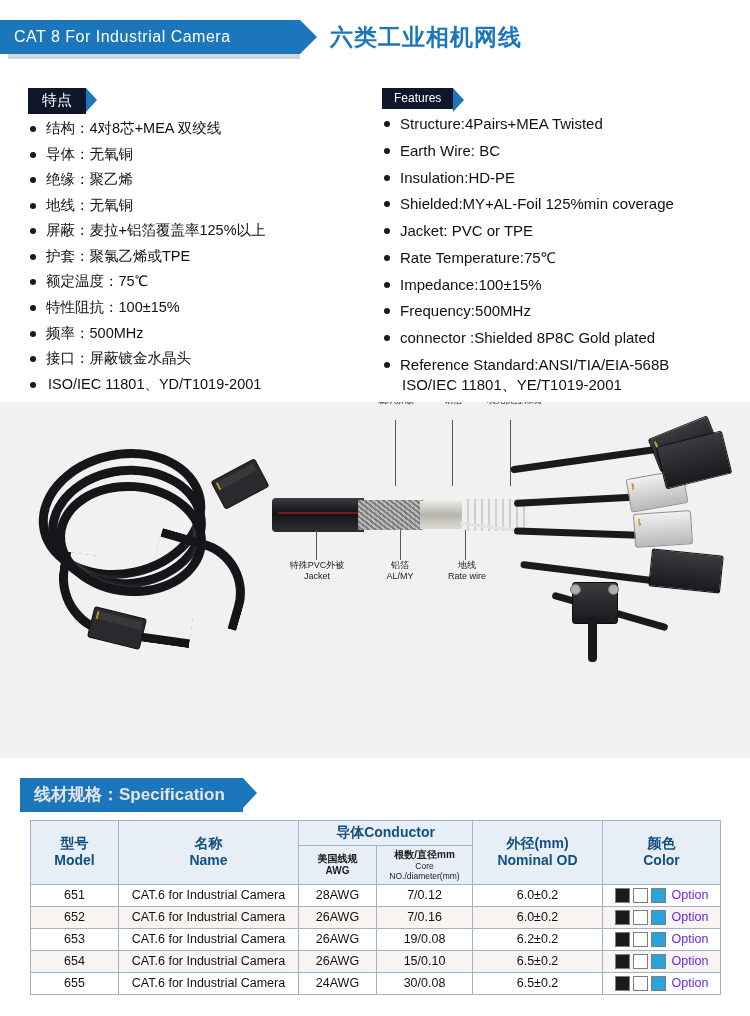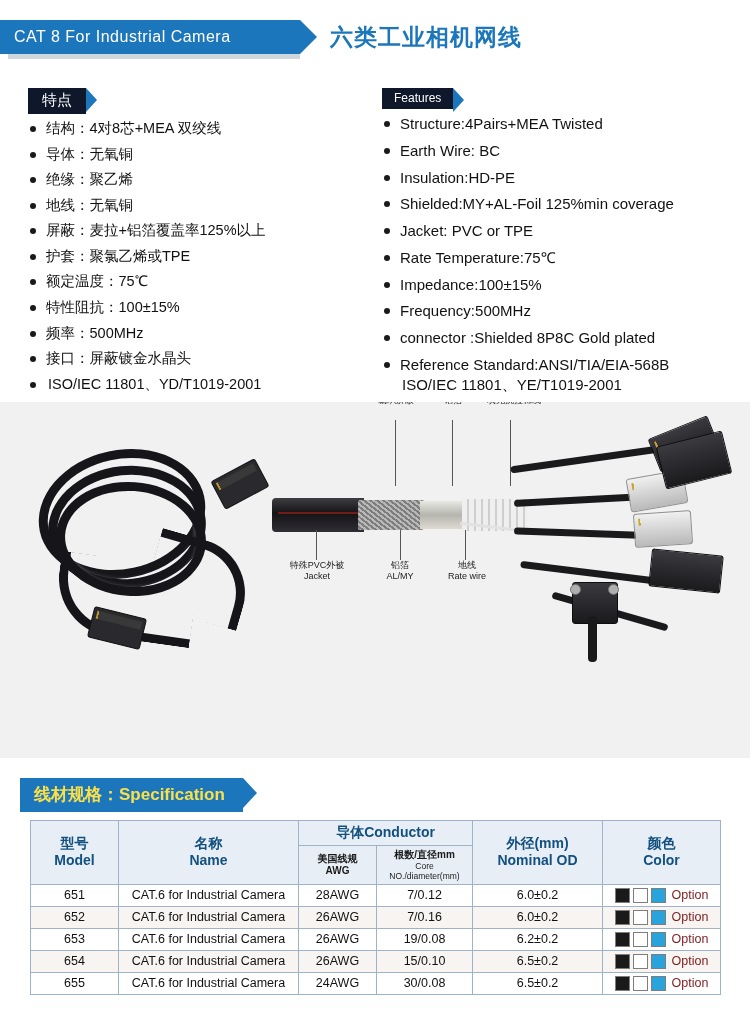--- a/index.html
+++ b/index.html
@@ -322,21 +322,21 @@
   
   .spec-head {
     position: relative;
     height: 62px;
   }
   .spec-head-banner {
     position: absolute;
     left: 20px;
     top: 20px;
     background: #1b76bc;
-    color: #fde047;
+    color: #e5e5e5;
     font-size: 17px;
     font-weight: bold;
     padding: 5px 18px 6px 14px;
   }
   .spec-head-banner::after {
     content: "";
     position: absolute;
     right: -14px;
     top: 0;
     width: 0;
@@ -390,21 +390,21 @@
     gap: 3px;
   }
   .sw {
     width: 13px;
     height: 13px;
     border: 1px solid #7d7d7d;
     display: inline-block;
   }
   .opt-text {
     font-size: 12.5px;
-    color: #7f1d1d;
+    color: #6d28d9;
     margin-left: 3px;
   }
 </style>
 </head>
 <body>
 
 <div class="header">
   <div class="header-banner">
     <span class="header-banner-text">CAT 8 For Industrial Camera</span>
   </div>

